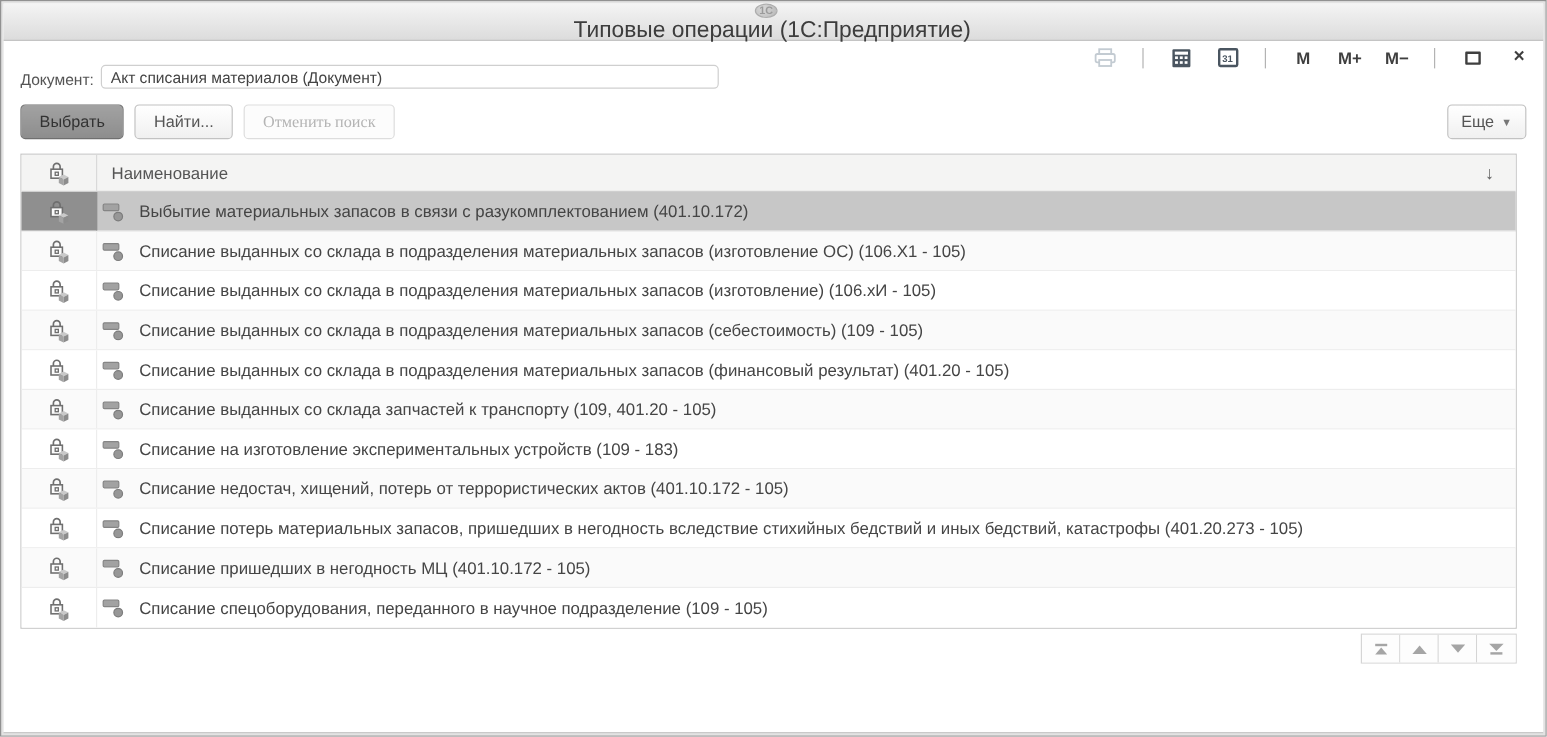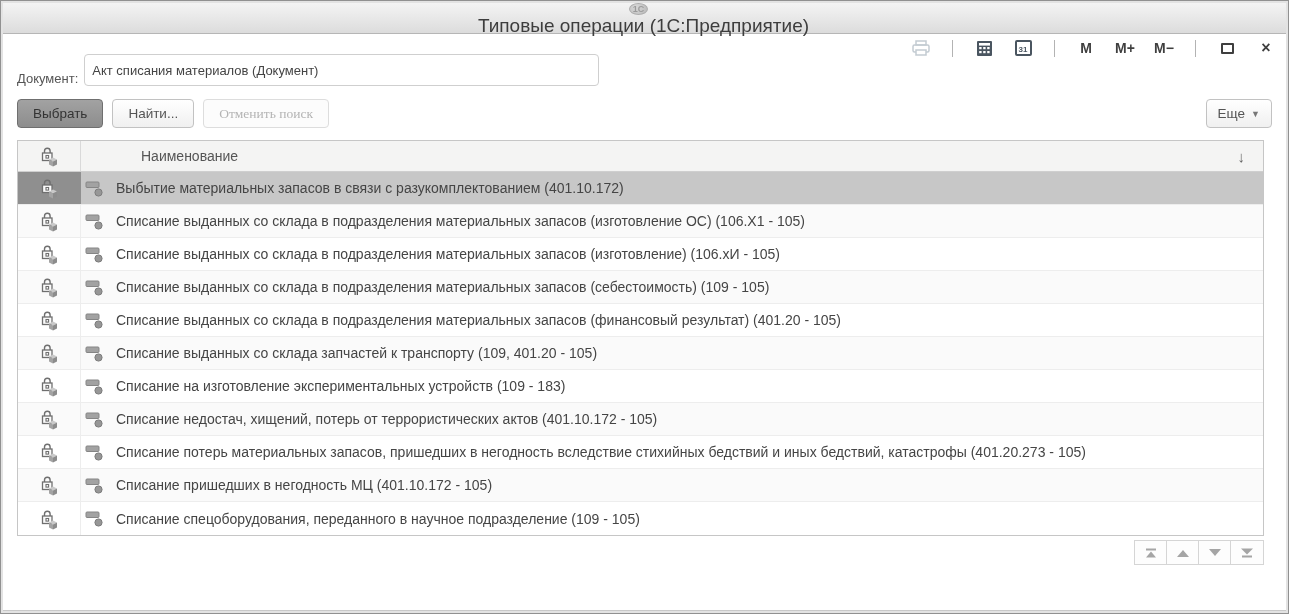--- a/index.html
+++ b/index.html
@@ -32,37 +32,37 @@
   .maximize-box { width:13px; height:11px; border:2px solid #3f3f3f; border-radius:1px; }
   .close-x { font-size:16px; font-weight:bold; color:#3f3f3f; line-height:1; }
   .calendar { width:17px; height:16px; border:2px solid #4a5560; border-radius:2px; position:relative;
     font-size:8px; font-weight:bold; color:#4a5560; display:flex; align-items:flex-end; justify-content:center; background:#fff; }
   
   .content { padding:0 16px; }
   .page-title { font-size:19px; font-weight:normal; color:#333; margin:14px 0 0 0; }
   .form-row { display:flex; align-items:flex-end; margin-top:20px; }
   .form-label { font-size:13px; color:#555; margin-right:6px; }
   .doc-input {
-    width:515px; height:32px; border:1px solid #cfcfcf; border-radius:4px;
+    width:515px; height:20px; border:1px solid #cfcfcf; border-radius:4px;
     font-family:inherit; font-size:13px; color:#444; padding:0 7px; background:#fff; outline:none;
   }
   
   .toolbar { display:flex; align-items:center; margin-top:13px; }
   .btn {
     height:29px; border-radius:4px; font-family:inherit; font-size:13.5px;
     padding:0 15px; margin-right:9px; cursor:pointer;
   }
   .btn-primary { background:linear-gradient(#a2a2a2,#8d8d8d); border:1px solid #6f6f6f; color:#333; }
   .btn-normal { background:linear-gradient(#ffffff,#f0f0f0); border:1px solid #c2c2c2; color:#555; }
   .btn-disabled { background:#fcfcfc; border:1px solid #ddd; color:#b4b4b4; cursor:default;font-family:Liberation Serif, serif; }
   .btn-more { margin:0 0 0 auto; padding:0 11px; }
   .caret { font-size:9px; color:#777; margin-left:6px; vertical-align:1px; }
   
   .grid { margin-top:12px; border:1px solid #c6c6c6; width:1247px; }
-  .thead { display:flex; height:31px; background:#f4f4f3; border-bottom:1px solid #cfcfcf;gap:48px; }
+  .thead { display:flex; height:31px; background:#f4f4f3; border-bottom:1px solid #cfcfcf; }
   .col-lock { width:63px; border-right:1px solid #d9d9d9; display:flex; align-items:center; justify-content:center; flex:none; }
   .col-name { flex:1; display:flex; align-items:center; font-size:14px; color:#555; padding-left:12px; position:relative; }
   .sort-arrow { position:absolute; right:18px; font-size:15px; color:#666; }
   .trow { display:flex; height:33px; border-bottom:1px solid #ededed; background:#fff; }
   .trow:nth-child(even) { background:#fafafa; }
   .trow:last-child { border-bottom:none; }
   .trow .col-lock { border-right:1px solid #ededed; }
   .trow.selected { background:#c7c7c7; }
   .trow.selected .col-lock { background:#8f8f8f; border-right-color:#8f8f8f; }
   .cell-name { flex:1; display:flex; align-items:center; padding-left:4px; font-size:14px; color:#454545; white-space:nowrap; overflow:hidden; }

